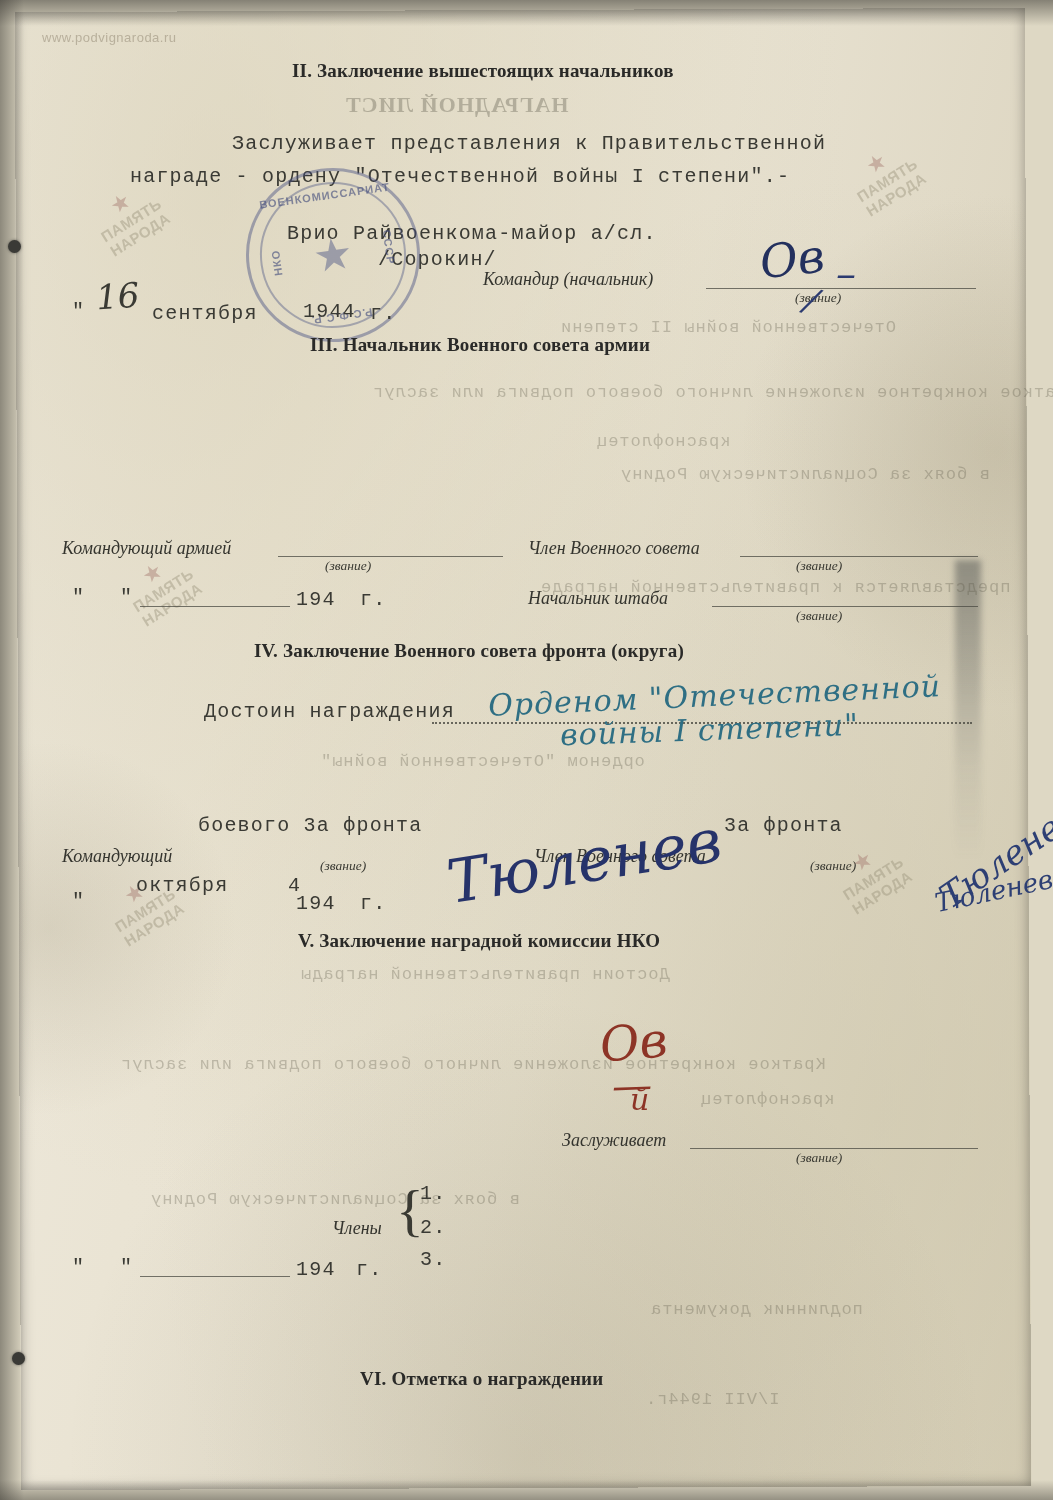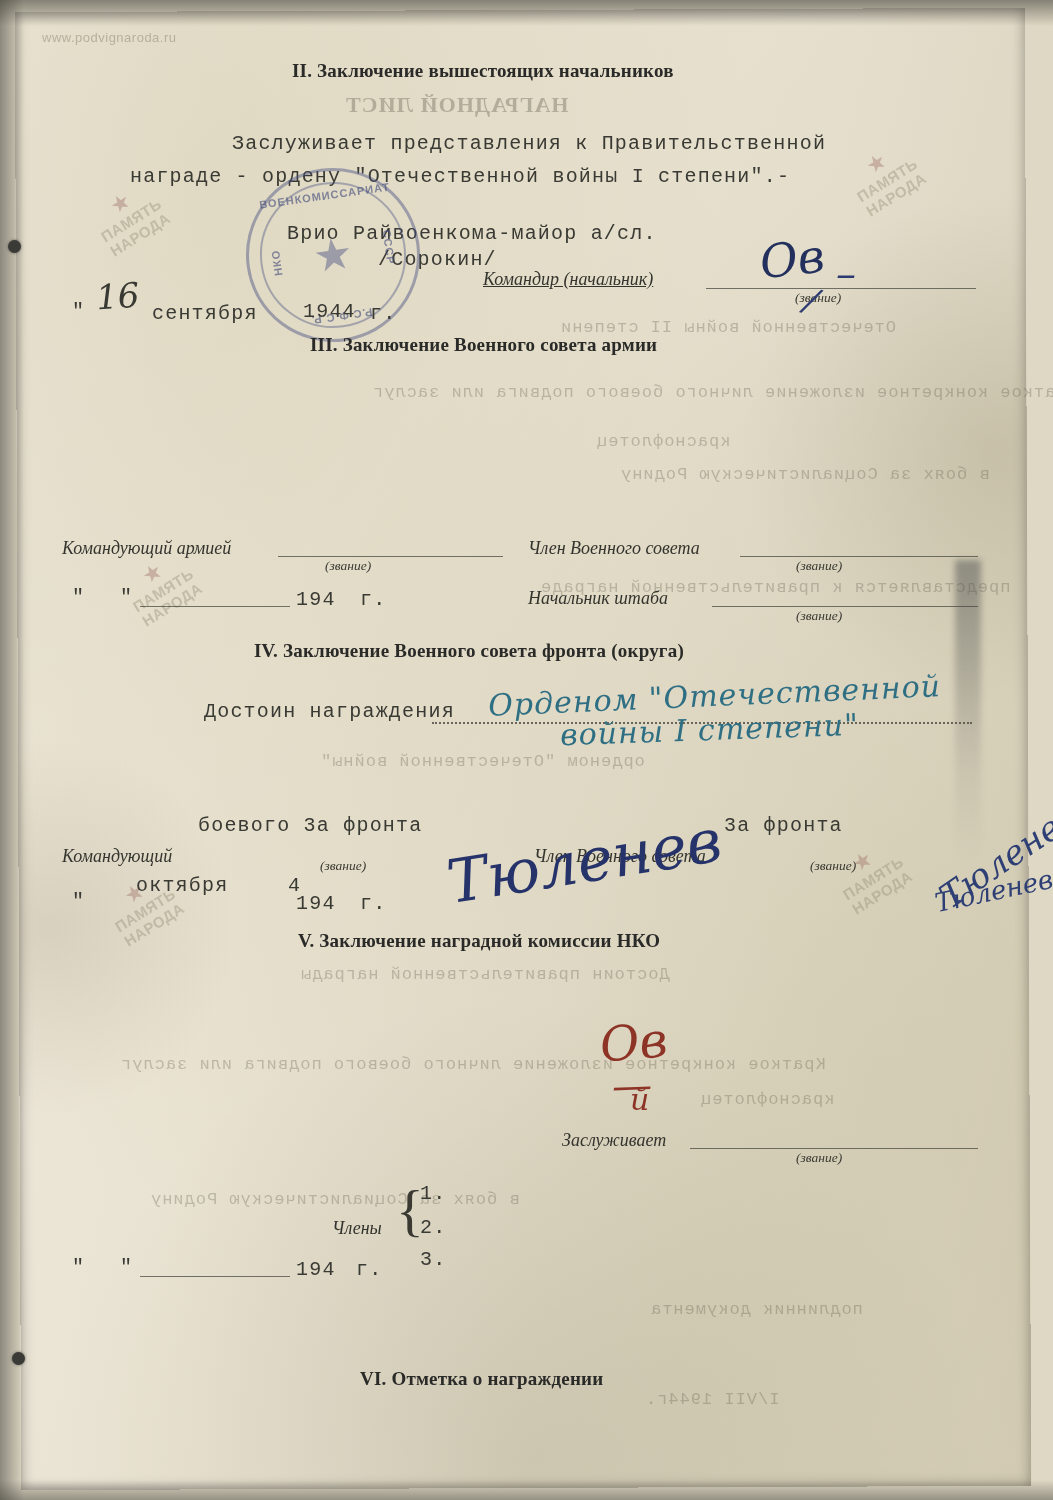--- a/index.html
+++ b/index.html
@@ -277,35 +277,35 @@
   <div class="t bodyline" style="left:378px; top:248px;">/Сорокин/</div>
 
   <div class="stamp">
     <div class="stamp-star">★</div>
     <div class="stamp-txt st-top">ВОЕНКОМИССАРИАТ</div>
     <div class="stamp-txt st-bot">Р.С.Ф.С.Р.</div>
     <div class="stamp-txt st-l">НКО</div>
     <div class="stamp-txt st-r">СССР</div>
   </div>
 
-  <div class="t label" style="left:483px; top:269px;text-decoration:underline;">Командир (начальник)</div>
+  <div class="t label" style="left:483px; top:269px;">Командир (начальник)</div>
   <div class="rule" style="left:706px; top:288px; width:270px;"></div>
   <div class="t small-ital" style="left:795px; top:290px;">(звание)</div>
 
   <div class="hand hand-ink-blue" style="left:760px; top:232px; font-size:46px; transform:rotate(-6deg); color:#23305e;">Ов</div>
   <div class="hand hand-ink-blue" style="left:836px; top:250px; font-size:40px;">–</div>
   <div class="hand hand-ink-blue" style="left:806px; top:280px; font-size:34px; transform:rotate(18deg);">/</div>
 
   <div class="t bodyline" style="left:72px; top:300px;">"</div>
   <div class="hand hand-pencil" style="left:96px; top:276px; font-size:34px; color:#3a3a34; transform:rotate(-4deg);">16</div>
   <div class="t bodyline" style="left:152px; top:302px;">сентября</div>
   <div class="t bodyline" style="left:303px; top:300px;">1944</div>
   <div class="t bodyline" style="left:370px; top:302px;">г.</div>
 
-  <div class="t hdr" style="left:310px; top:334px;">III. Заключение Военного совета армии</div>
+  <div class="t hdr" style="left:310px; top:334px;">III. Начальник Военного совета армии</div>
 
   <div class="t label" style="left:62px; top:538px;text-align:center;">Командующий армией</div>
   <div class="rule" style="left:278px; top:556px; width:225px;"></div>
   <div class="t small-ital" style="left:325px; top:558px;">(звание)</div>
 
   <div class="t label" style="left:528px; top:538px;">Член Военного совета</div>
   <div class="rule" style="left:740px; top:556px; width:238px;"></div>
   <div class="t small-ital" style="left:796px; top:558px;">(звание)</div>
 
   <div class="t bodyline" style="left:72px; top:586px;">"</div>

